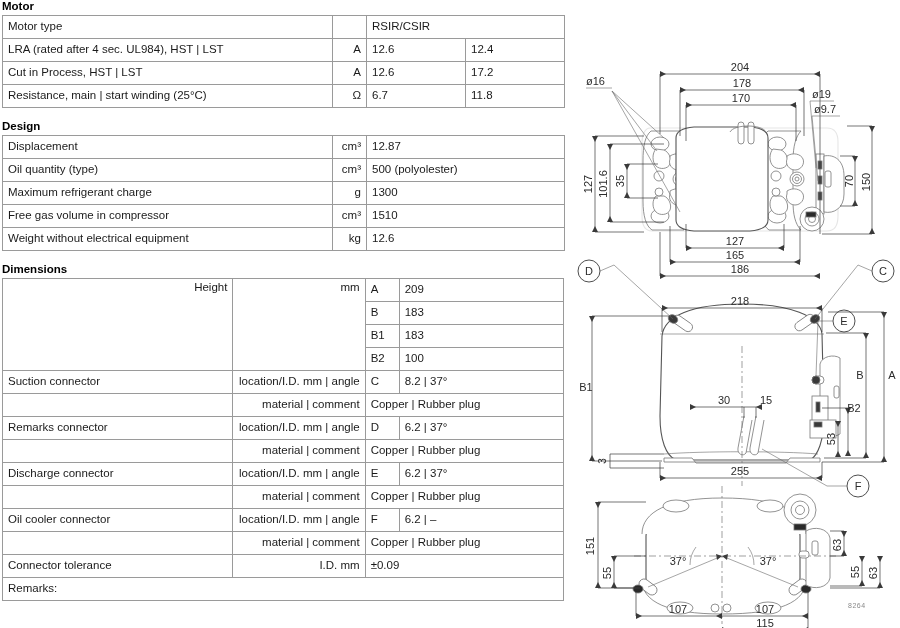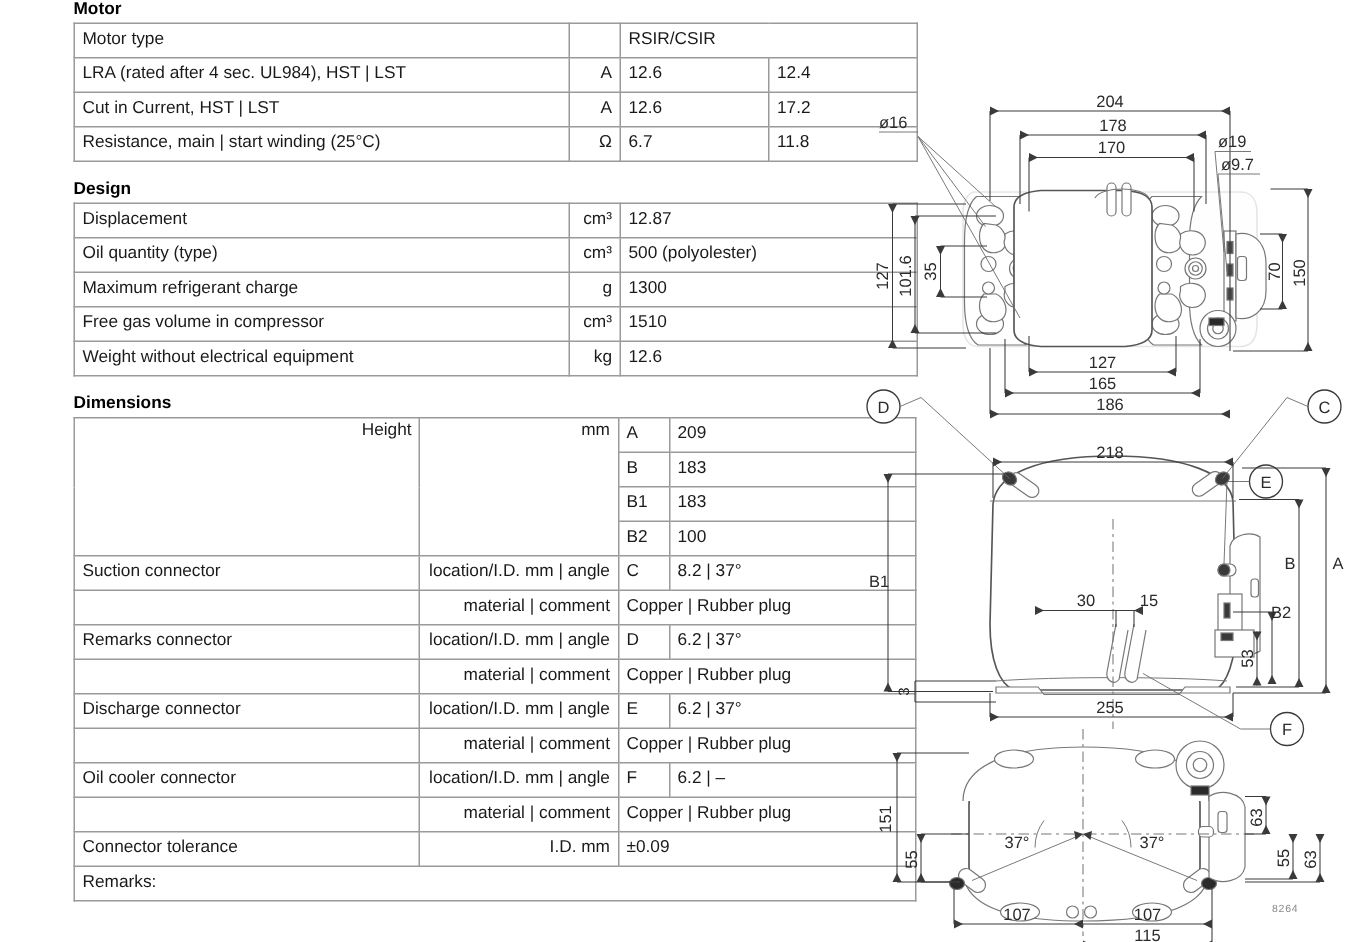--- a/index.html
+++ b/index.html
@@ -2,21 +2,21 @@
 <html><head>
 <meta charset="utf-8">
 <style>
   html,body{margin:0;padding:0;background:#ffffff;}
   body{
     width:900px;height:628px;position:relative;overflow:hidden;
     font-family:"Liberation Sans","DejaVu Sans",sans-serif;
     color:#1a1a1a;
   }
   
-  #tables{position:absolute;left:0;top:0;width:572px;height:540px;margin-left:47px;}
+  #tables{position:absolute;left:0;top:0;width:572px;height:540px;}
   .sec-title{
     font-size:11.5px;font-weight:bold;color:#000;
     padding:0 0 2px 2px;line-height:13px;
   }
   table.dt{
     border-collapse:collapse;width:562px;margin:0 0 0 2px;
     table-layout:fixed;
   }
   table.dt td{
     border:1px solid #9a9a9a;
@@ -60,21 +60,21 @@
       <td class="c-unit"></td>
       <td class="c-val" colspan="2">RSIR/CSIR</td>
     </tr>
     <tr>
       <td class="c-label">LRA (rated after 4 sec. UL984), HST | LST</td>
       <td class="c-unit">A</td>
       <td class="c-val">12.6</td>
       <td class="c-val">12.4</td>
     </tr>
     <tr>
-      <td class="c-label">Cut in Current, HST | LST</td>
+      <td class="c-label">Cut in Process, HST | LST</td>
       <td class="c-unit">A</td>
       <td class="c-val">12.6</td>
       <td class="c-val">17.2</td>
     </tr>
     <tr>
       <td class="c-label">Resistance, main | start winding (25°C)</td>
       <td class="c-unit">Ω</td>
       <td class="c-val">6.7</td>
       <td class="c-val">11.8</td>
     </tr>

